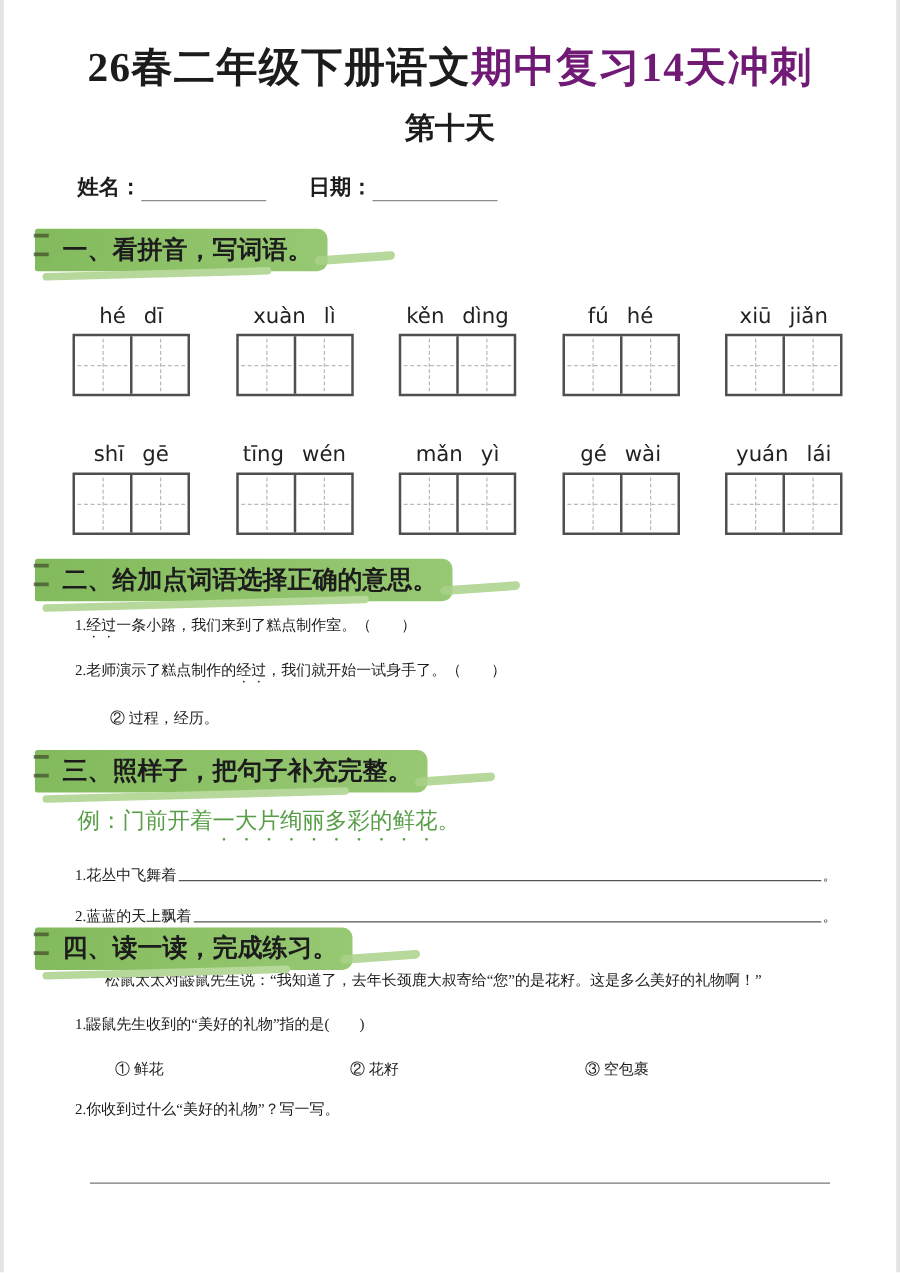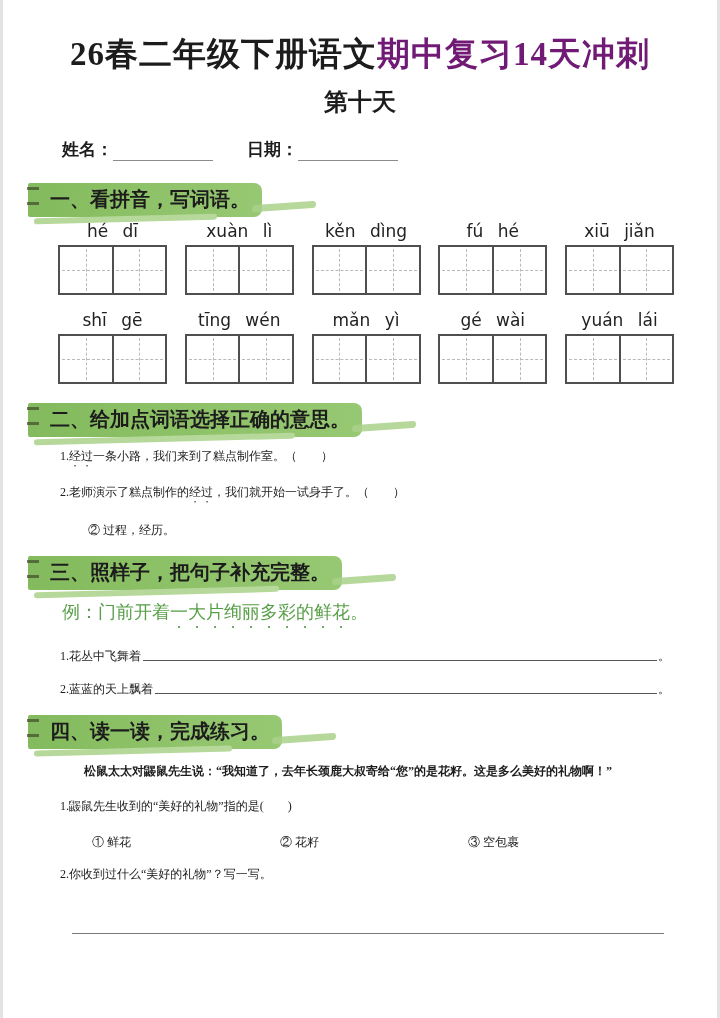--- a/index.html
+++ b/index.html
@@ -24,41 +24,41 @@
   .hl::before { content:""; position:absolute; left:-1px; top:4px; width:12px; height:12px;
         border-top:3px solid #44522f; border-bottom:3px solid #44522f; opacity:.75; }
   .hl::after { content:""; position:absolute; right:-54px; top:58%; width:64px; height:7px;
         background:#a9d18a; border-radius:4px; transform:skewY(-4deg); opacity:.85; }
   .hl .under { position:absolute; left:6px; bottom:-5px; width:78%; height:6px;
         background:#b6d89b; border-radius:3px; transform:skewY(-1.5deg); }
 
   .pin-grid { margin:8px 46px 0 58px; }
   .pg-row { display:flex; justify-content:space-between; }
   .pg-row + .pg-row { margin-top:15px; }
-  .pgroup { width:109px; }
+  .pgroup { width:94px;margin-top:22px; }
   .pinyin { text-align:center; font-family:"DejaVu Sans", sans-serif; font-size:17px;
             color:#222; word-spacing:9px; height:24px; white-space:nowrap; }
   .tbox { height:50px; border:2px solid #4f4f4f; display:flex; box-sizing:border-box; background:#fff; }
   .cell { flex:1; position:relative; }
   .cell:first-child { border-right:2px solid #4f4f4f; }
   .cell::before { content:""; position:absolute; left:50%; top:2px; bottom:2px; border-left:1.5px dashed #b9b9b9; }
   .cell::after  { content:""; position:absolute; top:50%; left:2px; right:2px; border-top:1.5px dashed #b9b9b9; }
 
   .bodytext { font-size:12px; }
   .item { margin:15px 52px 0 60px; line-height:1.45; }
   .em-dots { -webkit-text-emphasis:filled dot; -webkit-text-emphasis-position:under left;
              text-emphasis:filled dot; text-emphasis-position:under left; }
   .opts2 { display:flex; margin:17px 0 0 88px; }
   .opts2 .o1 { width:312px; }
 
   .example { color:#579e47; margin:14px 52px 0 62px; font-size:18px; }
   .fill-item { display:flex; align-items:flex-end; margin:16px 50px 0 60px; }
   .fill { flex:1; border-bottom:1.2px solid #555; height:4px; margin:0 1px 4px 2px; }
 
-  .passage { margin:15px 54px 0 60px; line-height:1.95; text-indent:2em;font-weight:bold; }
+  .passage { margin:1px 54px 0 60px; line-height:1.95; text-indent:2em; }
   .q { margin:15px 52px 0 60px; }
   .opts4 { display:flex; margin:19px 0 0 92px; }
   .opts4 .opt { width:188px; }
 
   .anslines { margin:0 56px 0 72px; }
   .ansline { border-bottom:1.2px solid #777; }
   .ansline.first { height:50px; }
 </style>
 </head>
 <body>
@@ -190,21 +190,21 @@
     <span class="fill"></span>
     <span>。</span>
   </div>
   <div class="fill-item">
     <span>2.蓝蓝的天上飘着</span>
     <span class="fill"></span>
     <span>。</span>
   </div>
 </div>
 
-<div class="sec-head" style="margin-top:17px;">
+<div class="sec-head" style="">
   <span class="hl"><span>四、读一读，完成练习。</span><span class="under"></span></span>
 </div>
 <div class="bodytext">
   <div class="passage">松鼠太太对鼹鼠先生说：“我知道了，去年长颈鹿大叔寄给“您”的是花籽。这是多么美好的礼物啊！”</div>
   <div class="q">1.鼹鼠先生收到的“美好的礼物”指的是(　　)</div>
   <div class="opts4">
     <span class="opt">① 鲜花</span>
     <span class="opt">② 花籽</span>
     <span class="opt">③ 空包裹</span>
   </div>

